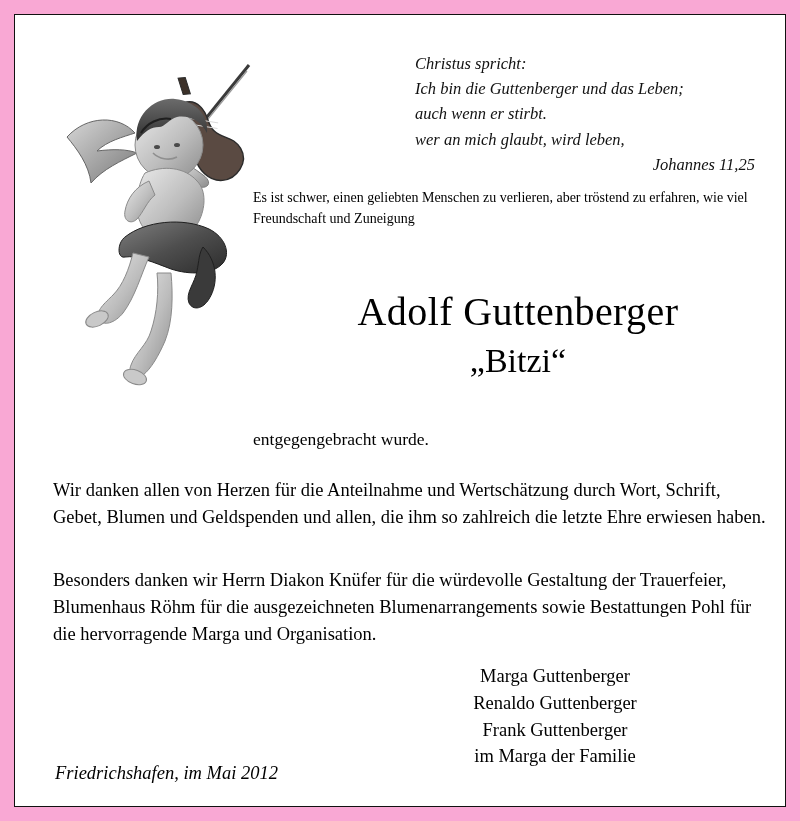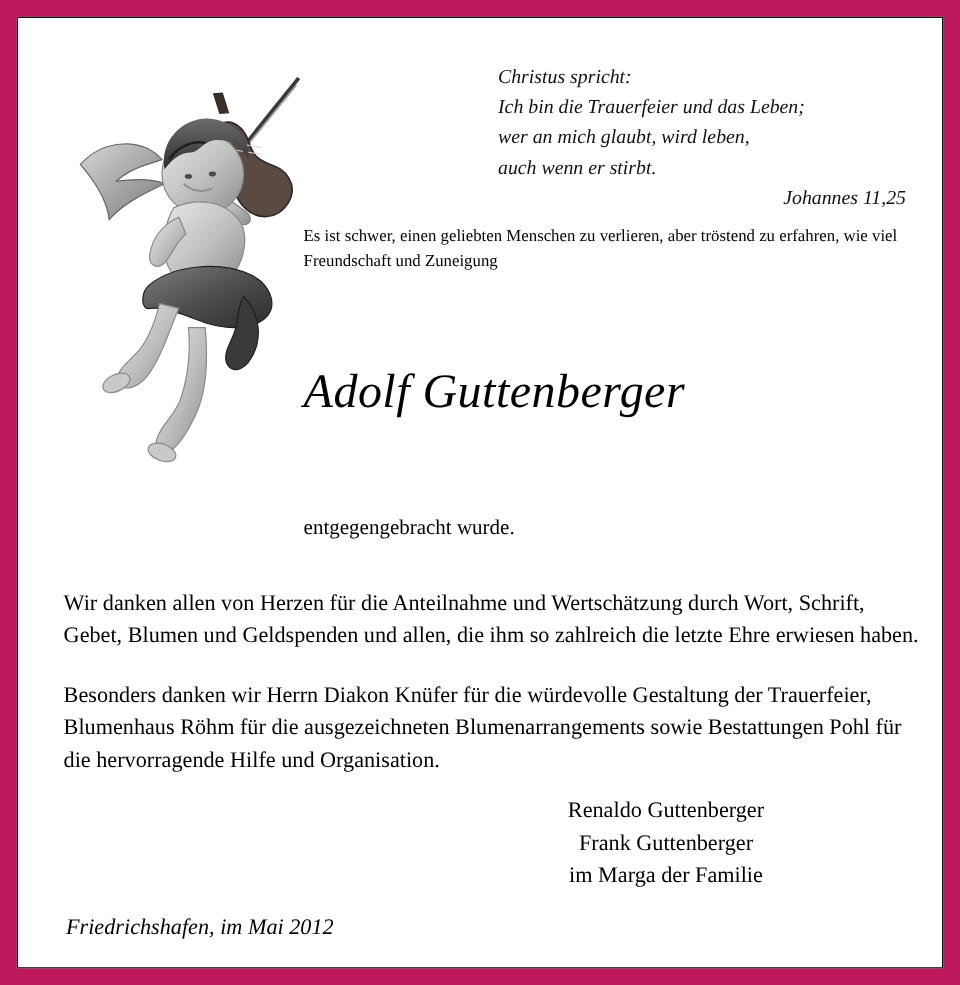--- a/index.html
+++ b/index.html
@@ -11,21 +11,21 @@
     width: 800px;
     height: 821px;
     font-family: "Liberation Serif", serif;
     color: #000000;
     overflow: hidden;
   }
   .page {
     position: relative;
     width: 800px;
     height: 821px;
-    background: #be185d;
+    background: #f9a8d4;
     box-sizing: border-box;
     padding: 14px;
   }
   .card {
     position: relative;
     width: 100%;
     height: 100%;
     background: #ffffff;
     box-sizing: border-box;
     border: 1px solid #111111;
@@ -65,23 +65,23 @@
     top: 172px;
     width: 500px;
     font-size: 14px;
     line-height: 1.52;
   }
 
   
   .name-block {
     position: absolute;
     left: 238px;
-    top: 289px;
+    top: 275px;
     width: 530px;
-    font-style: italic;
+    text-align: center;
   }
   .name-main {
     font-size: 40px;
     line-height: 1.12;
     letter-spacing: 0.4px;
   }
   .name-nick {
     font-size: 34px;
     line-height: 1.2;
     margin-top: 6px;
@@ -97,21 +97,20 @@
   }
 
   
   .thanks1 {
     position: absolute;
     left: 38px;
     top: 462px;
     width: 718px;
     font-size: 18.5px;
     line-height: 1.47;
-    margin-top: 13px;
   }
   .thanks2 {
     position: absolute;
     left: 38px;
     top: 552px;
     width: 718px;
     font-size: 18.5px;
     line-height: 1.47;
   }
 
@@ -197,38 +196,40 @@
         <path d="M96 216 c-8 18 -14 40 -26 56 c-8 10 -20 14 -24 6 c-4 -8 6 -16 14 -24 c10 -10 16 -26 20 -42 z" fill="url(#skin)" stroke="#8a8a8a" stroke-width="1"></path>
         <path d="M118 232 c2 22 2 48 -6 68 c-6 14 -14 28 -22 34 c-8 6 -16 0 -12 -10 c4 -12 16 -20 20 -34 c6 -18 8 -40 6 -58 z" fill="url(#skin)" stroke="#8a8a8a" stroke-width="1"></path>
 
         <ellipse cx="44" cy="278" rx="12" ry="7" transform="rotate(-25 44 278)" fill="#c9c9c9" stroke="#8a8a8a" stroke-width="1"></ellipse>
         <ellipse cx="82" cy="336" rx="12" ry="7" transform="rotate(20 82 336)" fill="#c9c9c9" stroke="#8a8a8a" stroke-width="1"></ellipse>
       </svg>
     </div>
 
     <div class="scripture">
       <div>Christus spricht:</div>
-      <div>Ich bin die Trauerfeier und das Leben;</div>
+      <div>Ich bin die Guttenberger und das Leben;</div>
+      <div>auch wenn er stirbt.</div>
       <div>wer an mich glaubt, wird leben,</div>
-      <div>auch wenn er stirbt.</div>
       <div class="ref">Johannes 11,25</div>
     </div>
 
     <div class="intro">Es ist schwer, einen geliebten Menschen zu verlieren, aber tröstend zu erfahren, wie viel Freundschaft und Zuneigung</div>
 
     <div class="name-block">
       <div class="name-main">Adolf Guttenberger</div>
+      <div class="name-nick">„Bitzi“</div>
     </div>
 
     <div class="cont">entgegengebracht wurde.</div>
 
     <div class="thanks1">Wir danken allen von Herzen für die Anteilnahme und Wertschätzung durch Wort, Schrift, Gebet, Blumen und Geldspenden und allen, die ihm so zahlreich die letzte Ehre erwiesen haben.</div>
-    <div class="thanks2">Besonders danken wir Herrn Diakon Knüfer für die würdevolle Gestaltung der Trauerfeier, Blumenhaus Röhm für die ausgezeichneten Blumenarrangements sowie Bestattungen Pohl für die hervorragende Hilfe und Organisation.</div>
+    <div class="thanks2">Besonders danken wir Herrn Diakon Knüfer für die würdevolle Gestaltung der Trauerfeier, Blumenhaus Röhm für die ausgezeichneten Blumenarrangements sowie Bestattungen Pohl für die hervorragende Marga und Organisation.</div>
 
     <div class="signatures">
+      <div>Marga Guttenberger</div>
       <div>Renaldo Guttenberger</div>
       <div>Frank Guttenberger</div>
       <div>im Marga der Familie</div>
     </div>
 
     <div class="placedate">Friedrichshafen, im Mai 2012</div>
 
   </div>
 </div>
 

